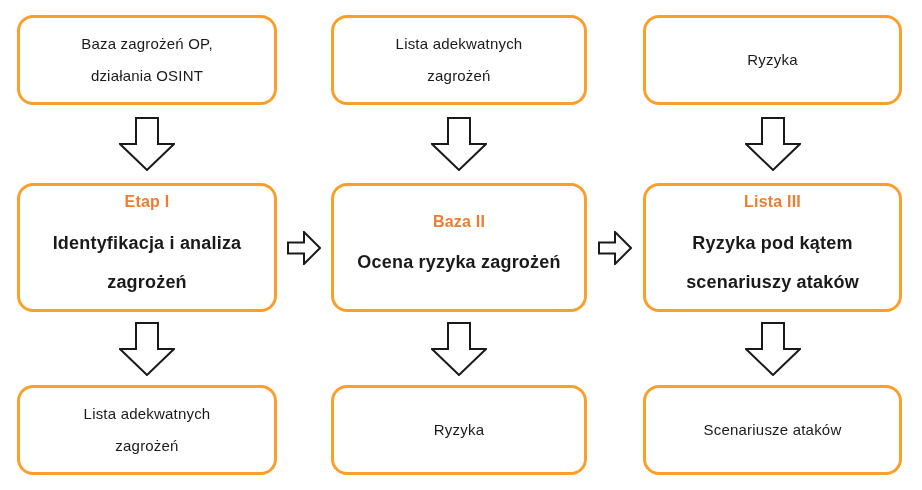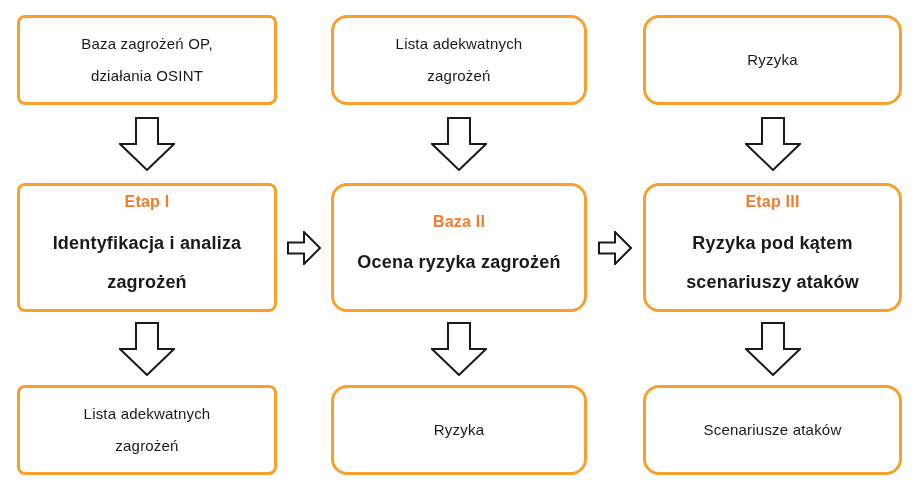--- a/index.html
+++ b/index.html
@@ -51,21 +51,21 @@
     white-space: pre-line;
     letter-spacing: 0.2px;
   }
   .arrow-cell {
     display: flex;
     align-items: center;
     justify-content: center;
     color: var(--arrow-outline, #1a1a1a);
   }
   
-  .col1 { grid-column: 2; border-radius: 8px; }
+  .col1 { grid-column: 2; }
   .col2 { grid-column: 4; }
   .col3 { grid-column: 6; }
   .gap1 { grid-column: 3; }
   .gap2 { grid-column: 5; }
   .row-input  { grid-row: 2; }
   .row-arrow1 { grid-row: 3; }
   .row-stage  { grid-row: 4; }
   .row-arrow2 { grid-row: 5; }
   .row-output { grid-row: 6; }
   svg { display: block; }
@@ -135,21 +135,21 @@
 
   <div class="box col3 row-input">
     <span class="io-text">Ryzyka</span>
   </div>
   <div class="arrow-cell col3 row-arrow1">
     <svg width="56" height="54" viewBox="0 0 56 54" aria-hidden="true">
       <path d="M17 1 H39 V27 H55 L28 53 L1 27 H17 Z" fill="#ffffff" stroke="currentColor" stroke-width="2" stroke-linejoin="miter"></path>
     </svg>
   </div>
   <div class="box col3 row-stage">
-    <span class="stage-label">Etap III</span>
+    <span class="stage-label">Lista III</span>
     <span class="stage-title">Ryzyka pod kątem
 scenariuszy ataków</span>
   </div>
   <div class="arrow-cell col3 row-arrow2">
     <svg width="56" height="54" viewBox="0 0 56 54" aria-hidden="true">
       <path d="M17 1 H39 V27 H55 L28 53 L1 27 H17 Z" fill="#ffffff" stroke="currentColor" stroke-width="2" stroke-linejoin="miter"></path>
     </svg>
   </div>
   <div class="box col3 row-output">
     <span class="io-text">Scenariusze ataków</span>

